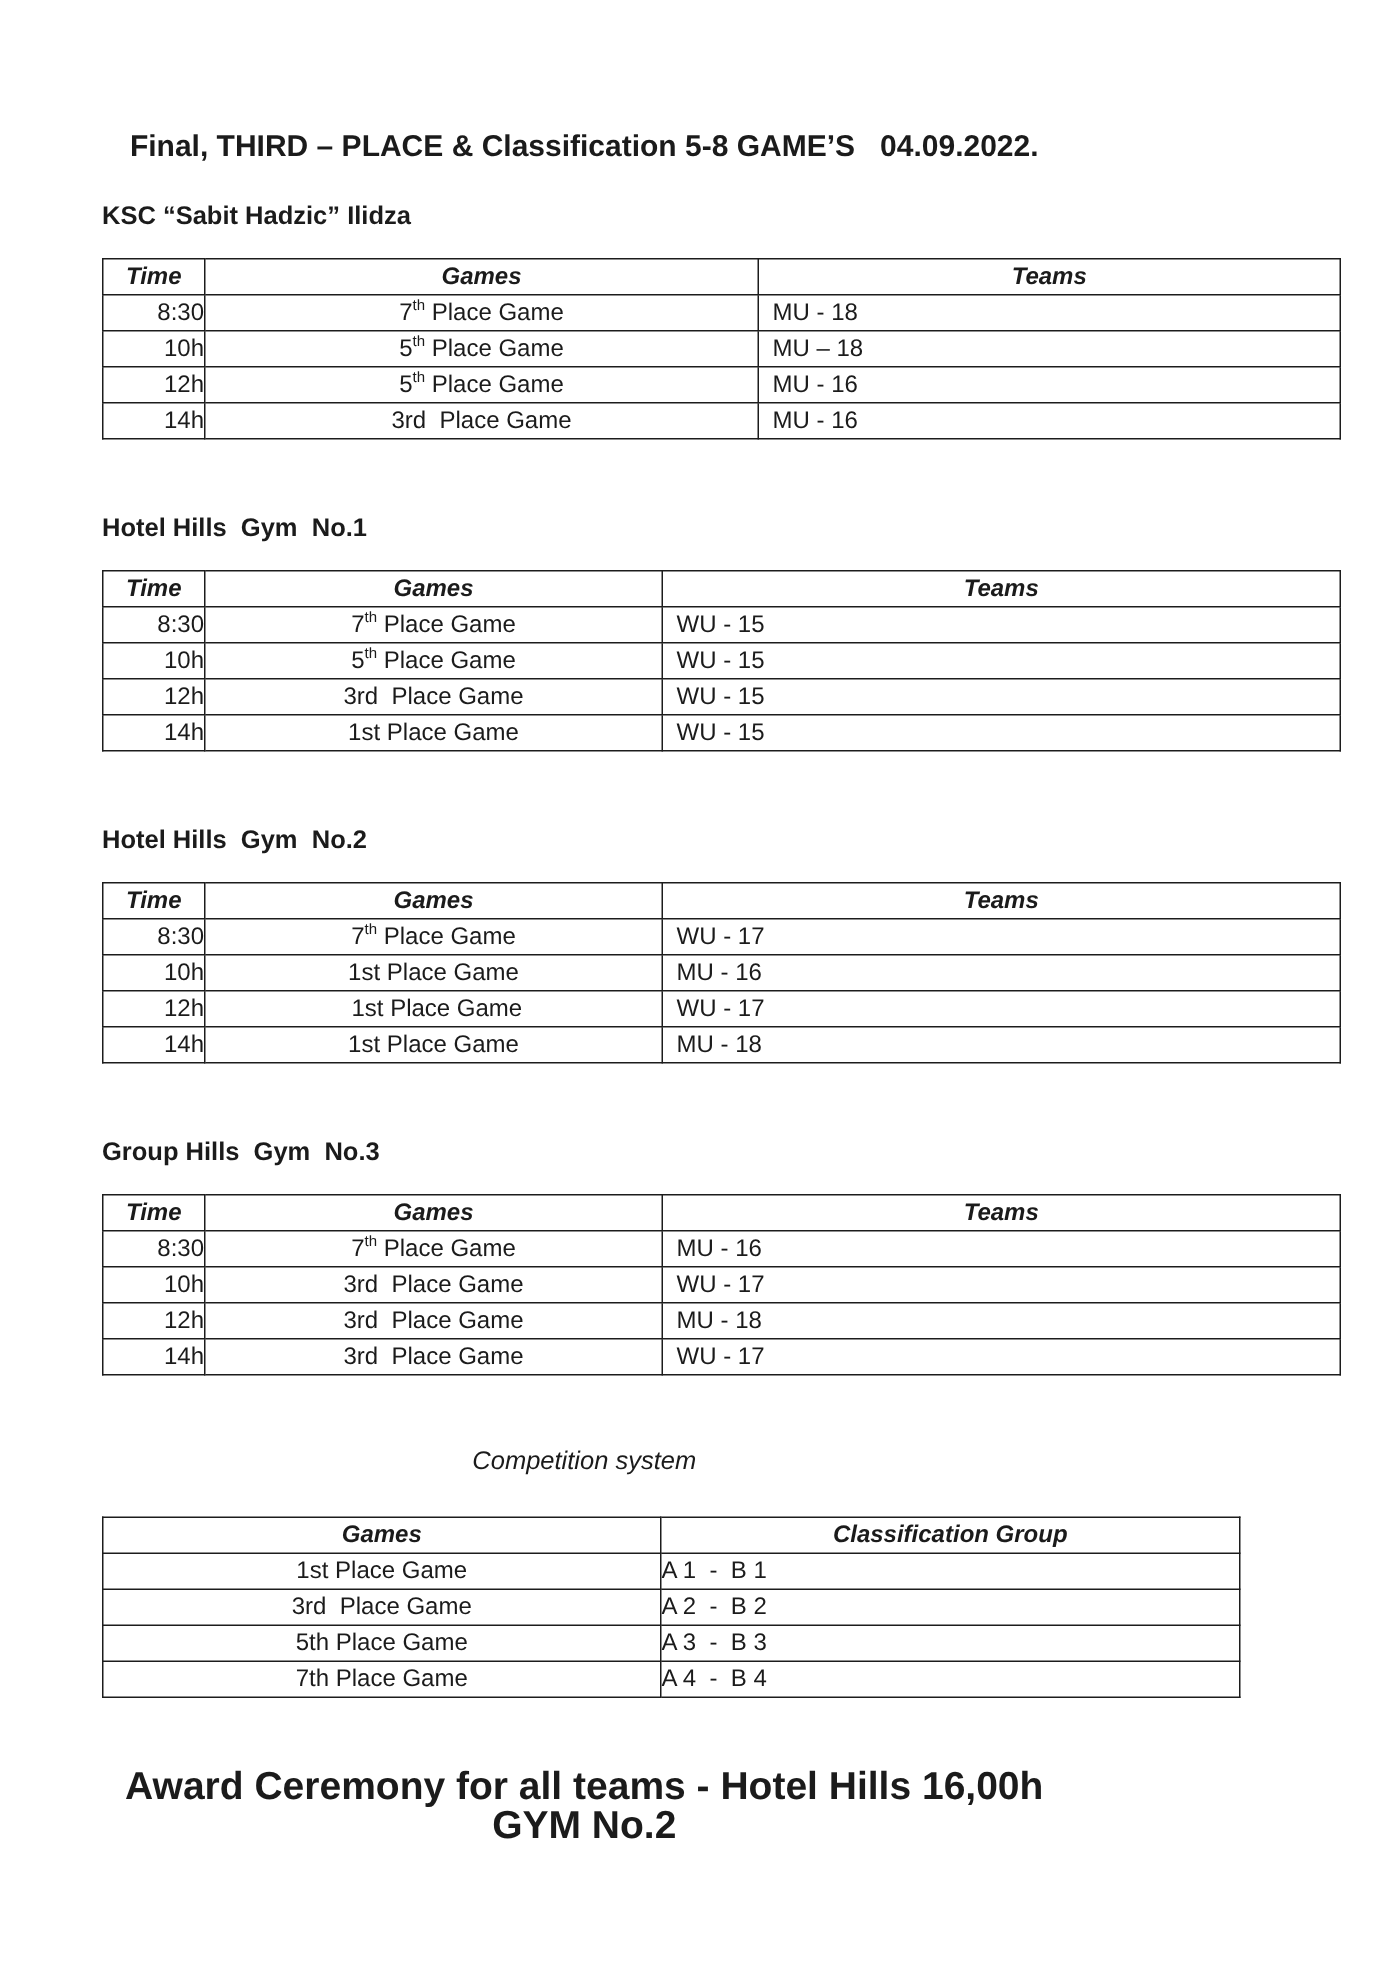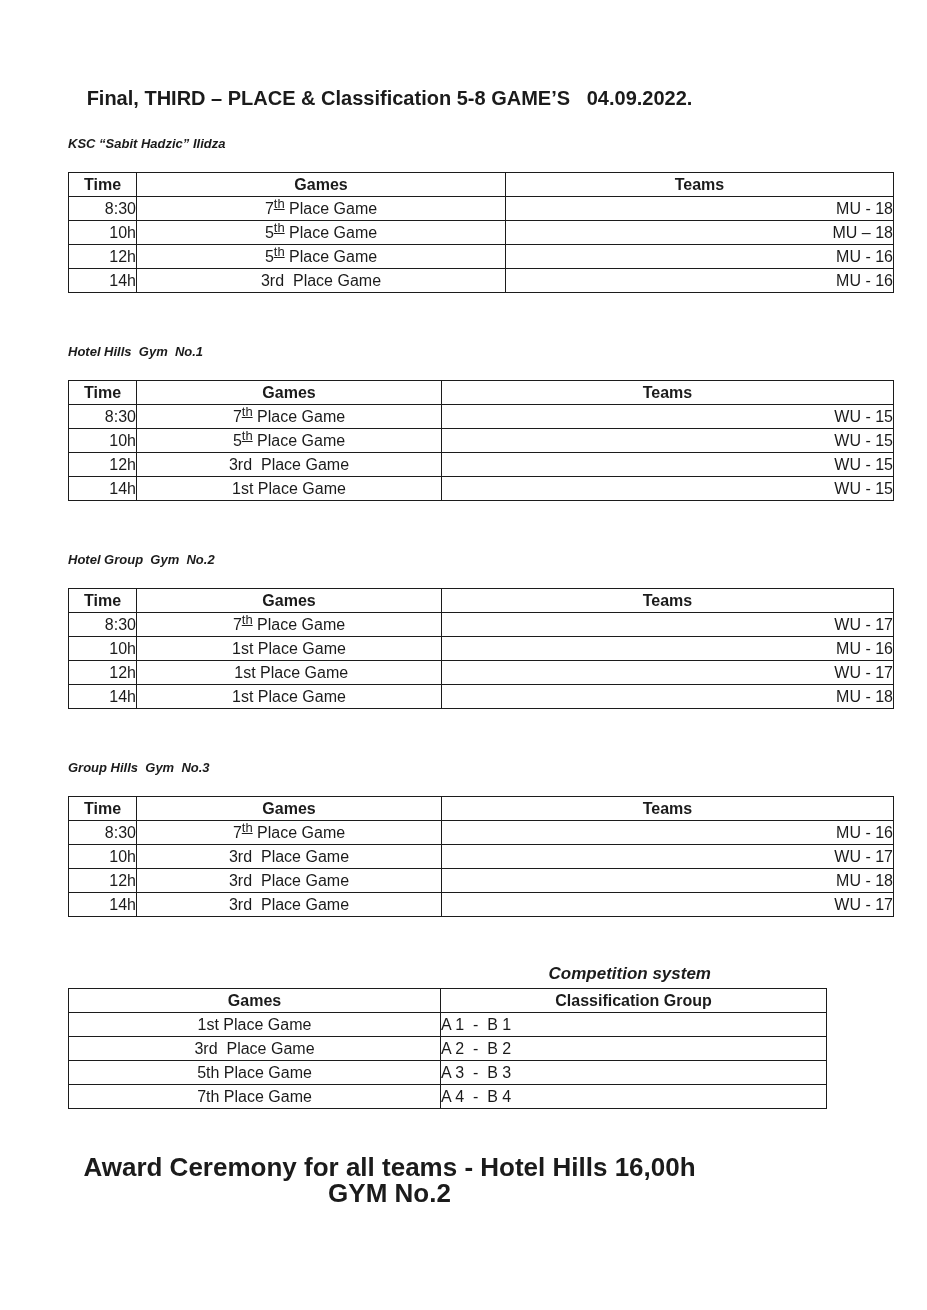--- a/index.html
+++ b/index.html
@@ -24,34 +24,33 @@
     margin: 0;
     padding-top: 86px;
     text-align: center;
     font-size: 20px;
     font-weight: bold;
     line-height: 24px;
     white-space: pre-wrap;
   }
   .venue {
     margin: 48px 0 17px 0;
-    font-size: 13px;
-    font-weight: bold;
-    font-style: italic;
+    font-size: 17px;
+    font-weight: bold;
     line-height: 22px;
     white-space: pre-wrap;
   }
   .venue.first {
     margin-top: 23px;
   }
   .comp-heading {
-    margin: 46px 0 3px 0;
-    text-align: right;
+    margin: 46px 0 26px 0;
+    text-align: center;
     font-size: 17px;
-    font-weight: bold;
+    font-weight: normal;
     font-style: italic;
     line-height: 22px;
     white-space: pre-wrap;
   }
   table.grid {
     border-collapse: collapse;
     table-layout: fixed;
     font-size: 16px;
   }
   table.t-main { width: 826px; }
@@ -60,30 +59,30 @@
     border: 1.5px solid #1c1c1c;
     height: 23px;
     line-height: 23px;
     padding: 0;
     white-space: pre-wrap;
     overflow: hidden;
   }
   .grid th {
     font-weight: bold;
     text-align: center;
+    font-style: italic;
   }
   .grid td.col-time { text-align: right; }
   .grid td.col-game { text-align: center; }
-  .grid td.col-team { text-align: right; padding-left: 9px; }
+  .grid td.col-team { text-align: left; padding-left: 9px; }
   .grid td.col-group { text-align: left; }
   .grid sup {
-    font-size: 13px;
+    font-size: 10px;
     line-height: 0;
     vertical-align: super;
-    text-decoration: underline;
   }
   col.w-time  { width: 68px;  }
   col.w-games-wide { width: 369px; }
   col.w-games { width: 305px; }
   col.w-games-comp { width: 372px; }
   .award-note {
     margin: 45px 0 0 0;
     text-align: center;
     font-size: 26px;
     font-weight: bold;
@@ -167,21 +166,21 @@
           <td class="col-team">WU - 15</td>
         </tr>
         <tr>
           <td class="col-time">14h</td>
           <td class="col-game">1st Place Game</td>
           <td class="col-team">WU - 15</td>
         </tr>
       </tbody>
   </table>
 
-  <h2 class="venue">Hotel Group  Gym  No.2</h2>
+  <h2 class="venue">Hotel Hills  Gym  No.2</h2>
   <table class="grid t-main">
     <colgroup>
         <col class="w-time">
         <col class="w-games">
         <col>
       </colgroup>
     <thead>
       <tr>
         <th>Time</th>
         <th>Games</th>

